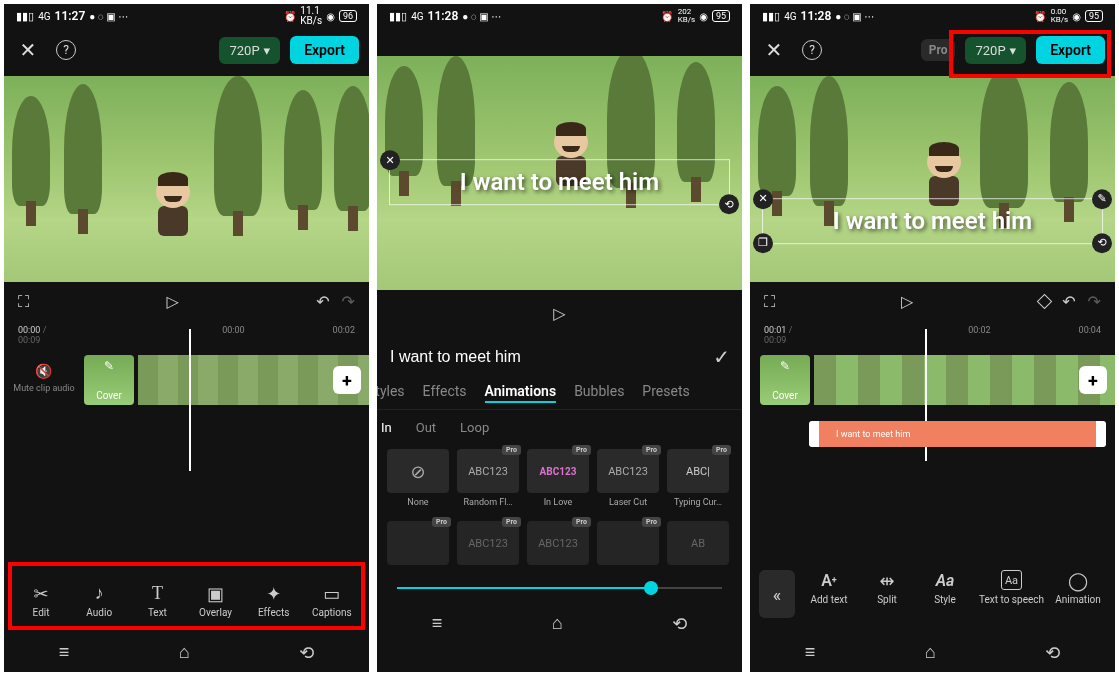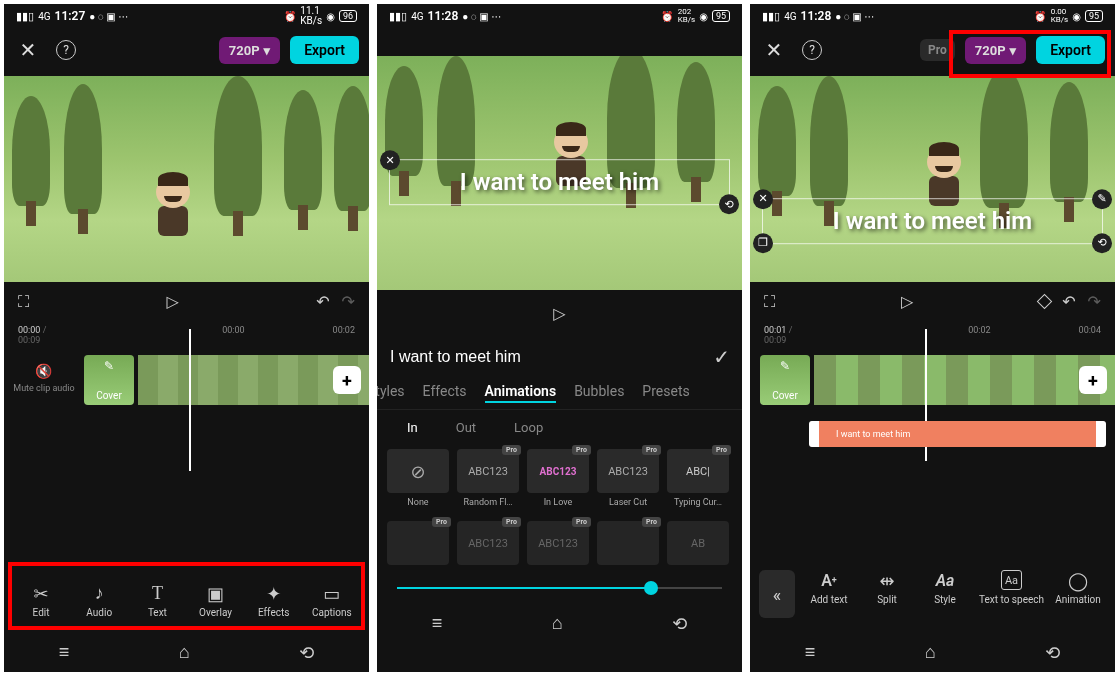--- a/index.html
+++ b/index.html
@@ -62,26 +62,26 @@
   }
   .pro-badge {
     background: #2a2a2a;
     color: #888;
     border-radius: 6px;
     padding: 4px 8px;
     font-size: 12px;
     font-weight: 700;
   }
   .res-btn {
-    background: #701a75;
+    background: #14532d;
     color: #ddd;
     border-radius: 6px;
     padding: 6px 10px;
     font-size: 13px;
-    display: flex; align-items: center; gap: 4px; font-weight: bold;
+    display: flex; align-items: center; gap: 4px;
   }
   .export-btn {
     background: #00d4e0;
     color: #000;
     border-radius: 6px;
     padding: 6px 14px;
     font-size: 14px;
     font-weight: 600;
   }
   
@@ -333,22 +333,22 @@
     display: flex;
     gap: 18px;
     padding: 6px 8px;
     font-size: 14px;
     color: #888;
     border-bottom: 1px solid #222;
   }
   .tab-item.active { color: #fff; font-weight: 600; border-bottom: 2px solid #00d4e0; padding-bottom: 2px; }
   .subtabs-row {
     display: flex;
-    gap: 38px;
-    padding: 10px 30px;
+    gap: 24px;
+    padding: 10px 4px;
     font-size: 13px;
     color: #888;
   }
   .subtabs-row .active { color: #fff; }
   
   .anim-grid {
     display: flex;
     gap: 8px;
     padding: 4px 10px;
     overflow: hidden;

